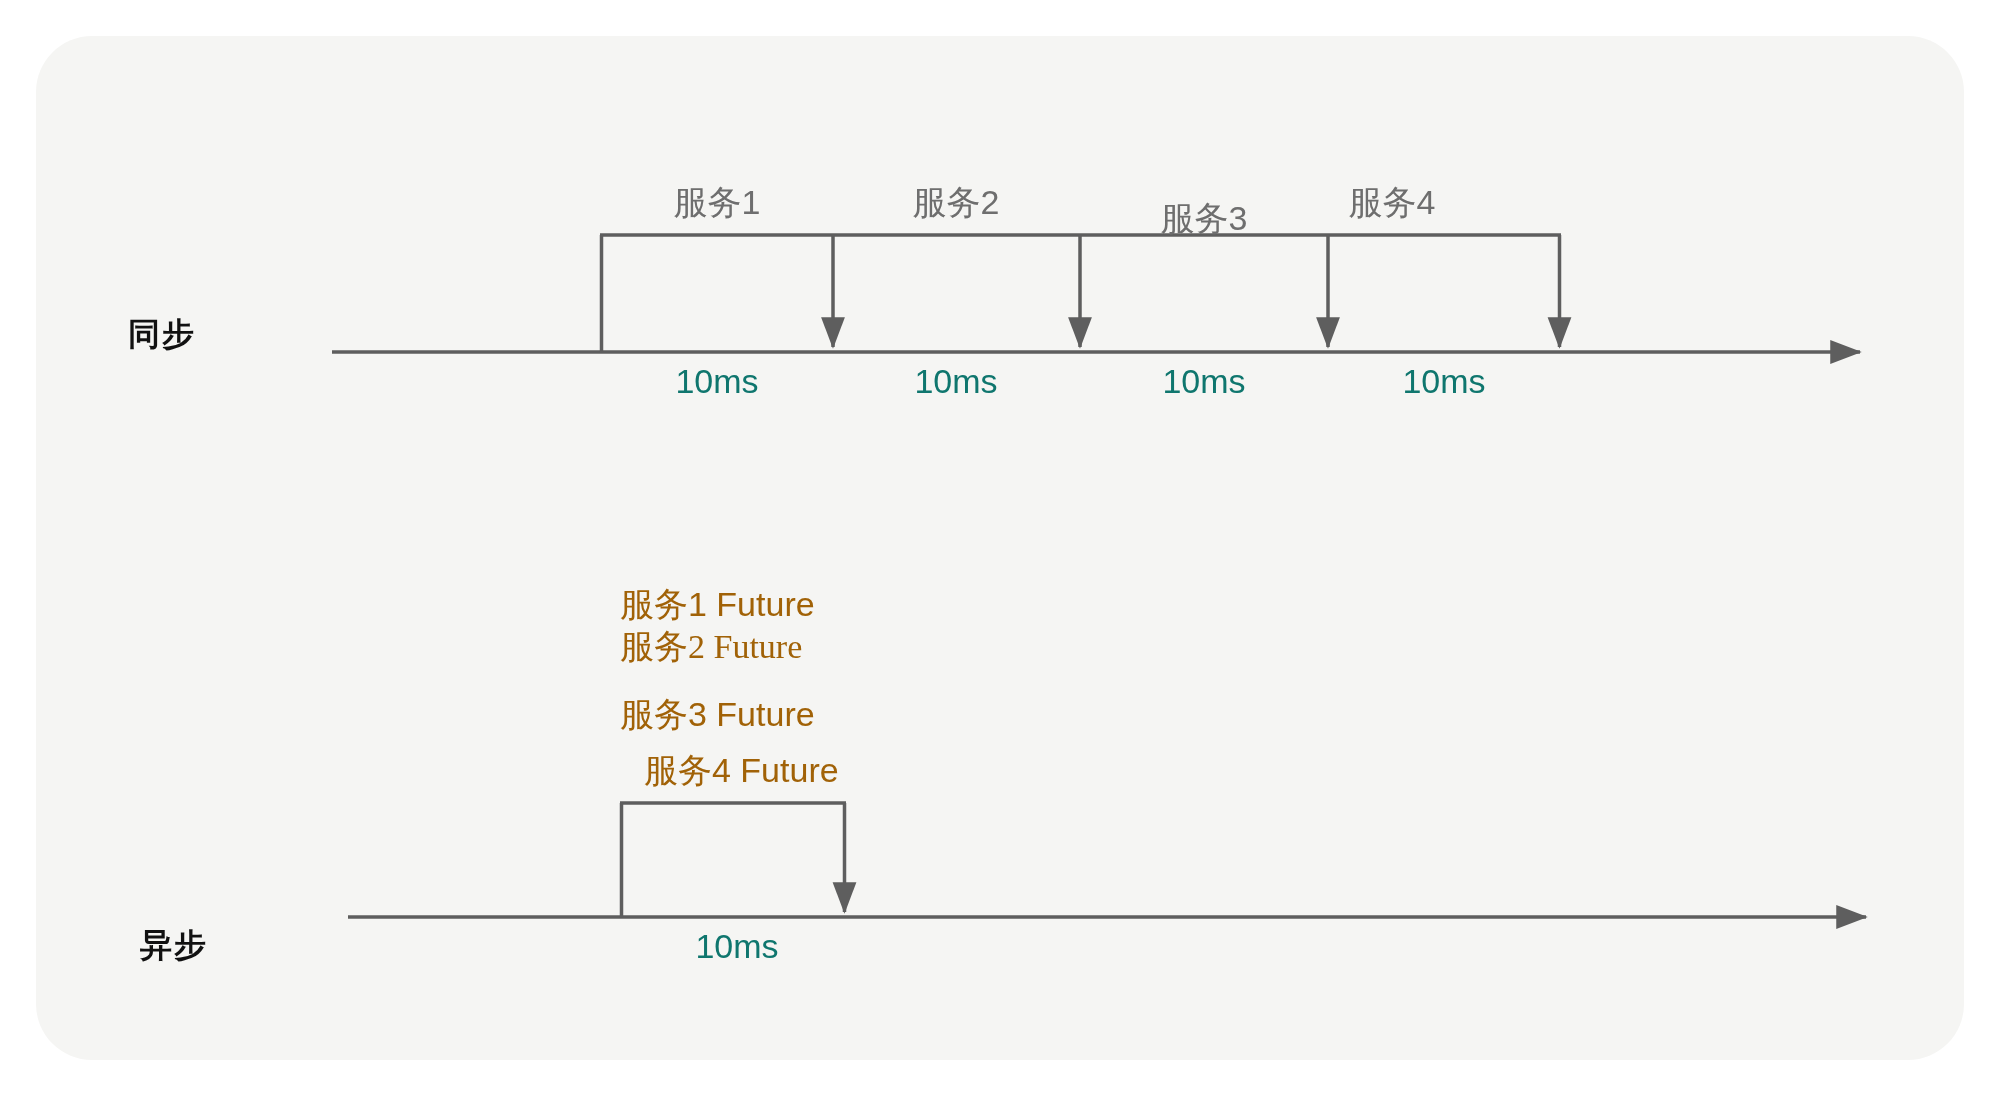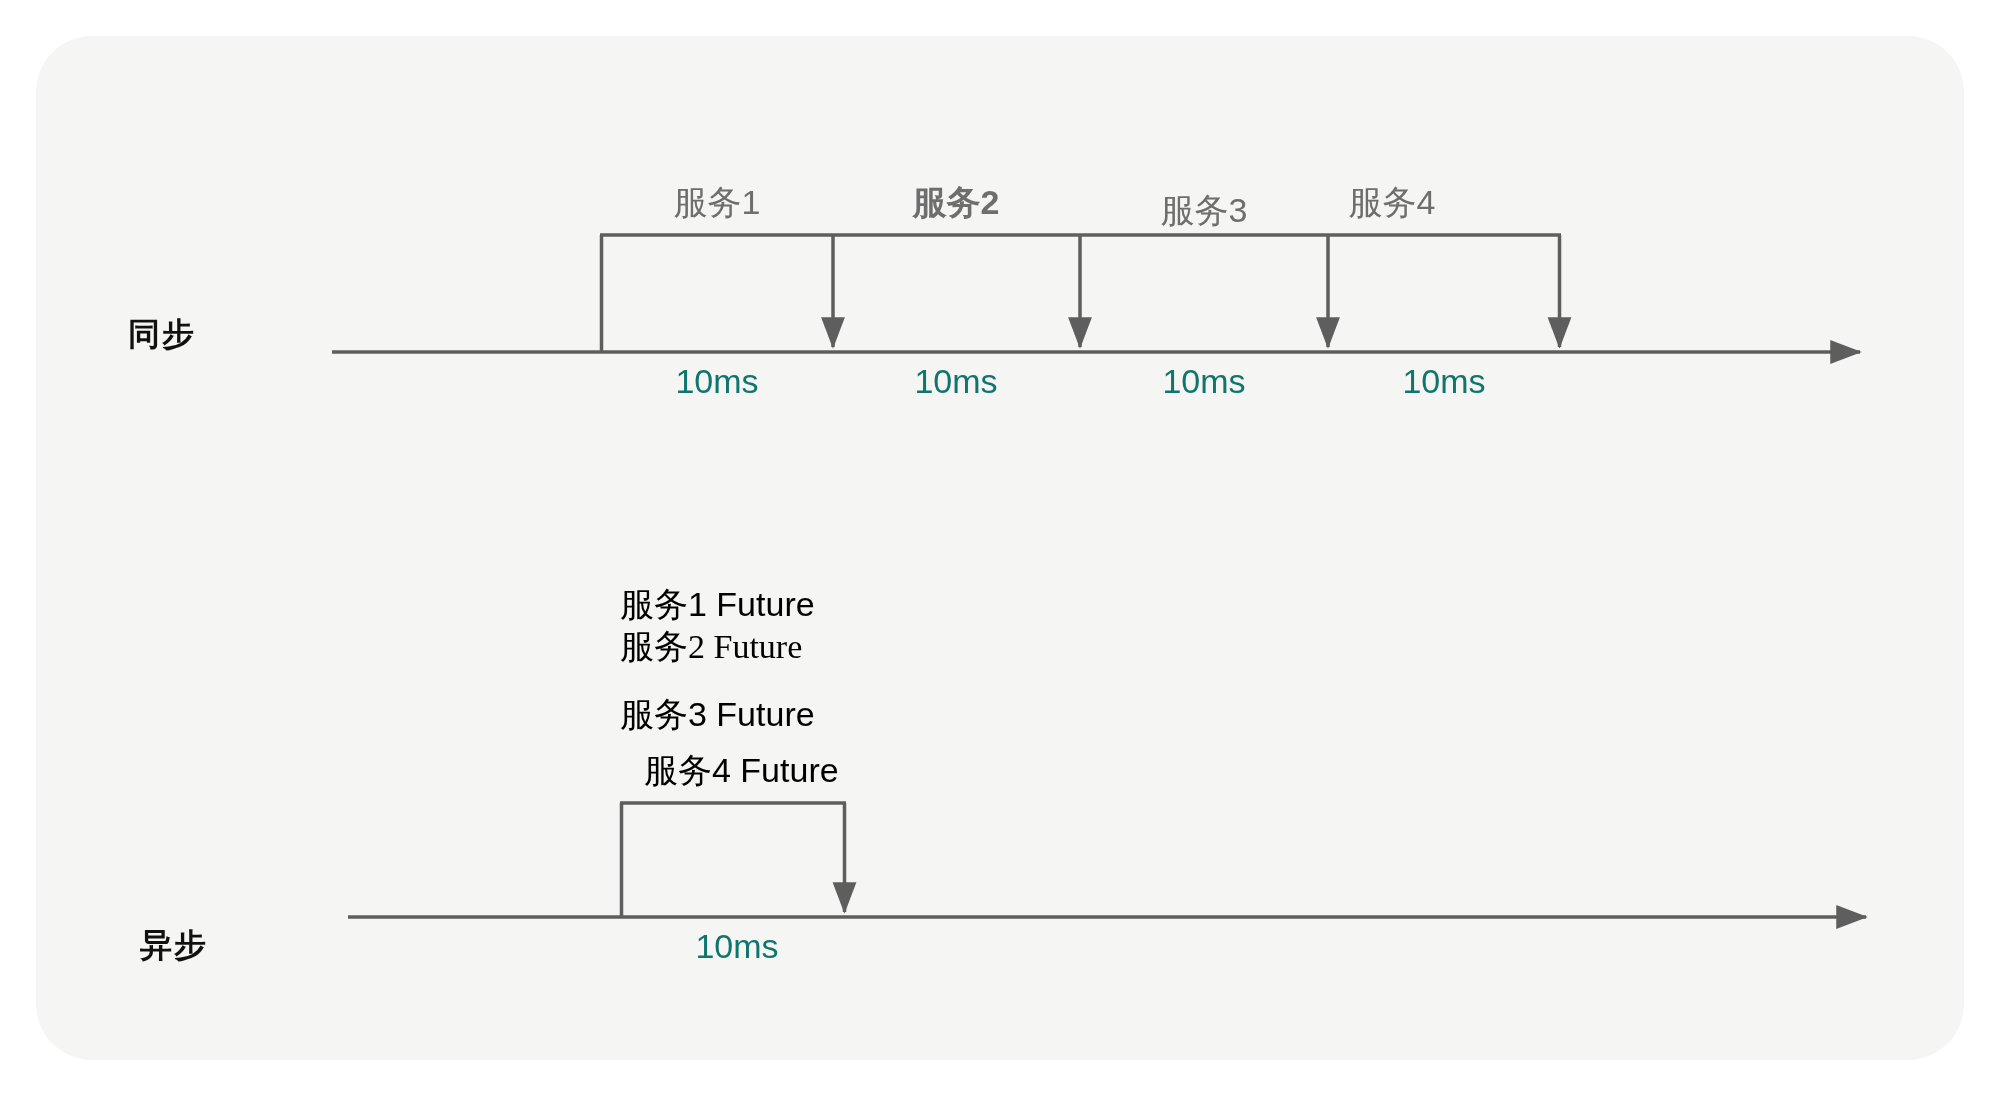--- a/index.html
+++ b/index.html
@@ -52,21 +52,21 @@
     position: absolute;
     color: #0f766e;
     font-size: 34px;
     white-space: nowrap;
     text-align: center;
     transform: translateX(-50%);
   }
 
   .future-label {
     position: absolute;
-    color: #000000;
+    color: #a16207;
     font-size: 34px;
     white-space: nowrap;
   }
 </style>
 </head>
 <body>
 
 <div id="card"></div>
 
 <svg id="diagram-svg" viewBox="0 0 2000 1096" xmlns="http://www.w3.org/2000/svg">
@@ -100,22 +100,22 @@
     <line x1="621.5" y1="803" x2="621.5" y2="917" stroke="#5e5e5e" stroke-width="3.5"></line>
 
     <line x1="844.5" y1="803" x2="844.5" y2="912" stroke="#5e5e5e" stroke-width="3.5" marker-end="url(#arrow-down)"></line>
   </g>
 </svg>
 
 <div class="lane-label" style="left:128px; top:313px;">同步</div>
 <div class="lane-label" style="left:140px; top:924px;">异步</div>
 
 <div class="svc-label" style="left:717px; top:180px;">服务1</div>
-<div class="svc-label" style="left:956px; top:180px;font-weight:bold;">服务2</div>
-<div class="svc-label" style="left:1204px; top:188px;">服务3</div>
+<div class="svc-label" style="left:956px; top:180px;">服务2</div>
+<div class="svc-label" style="left:1204px; top:196px;">服务3</div>
 <div class="svc-label" style="left:1392px; top:180px;">服务4</div>
 
 <div class="ms-label" style="left:717px; top:362px;">10ms</div>
 <div class="ms-label" style="left:956px; top:362px;">10ms</div>
 <div class="ms-label" style="left:1204px; top:362px;">10ms</div>
 <div class="ms-label" style="left:1444px; top:362px;">10ms</div>
 
 <div class="future-label" style="left:620px; top:582px;">服务1 Future</div>
 <div class="future-label" style="left:620px; top:624px;font-family:Liberation Serif, serif;">服务2 Future</div>
 <div class="future-label" style="left:620px; top:692px;">服务3 Future</div>

